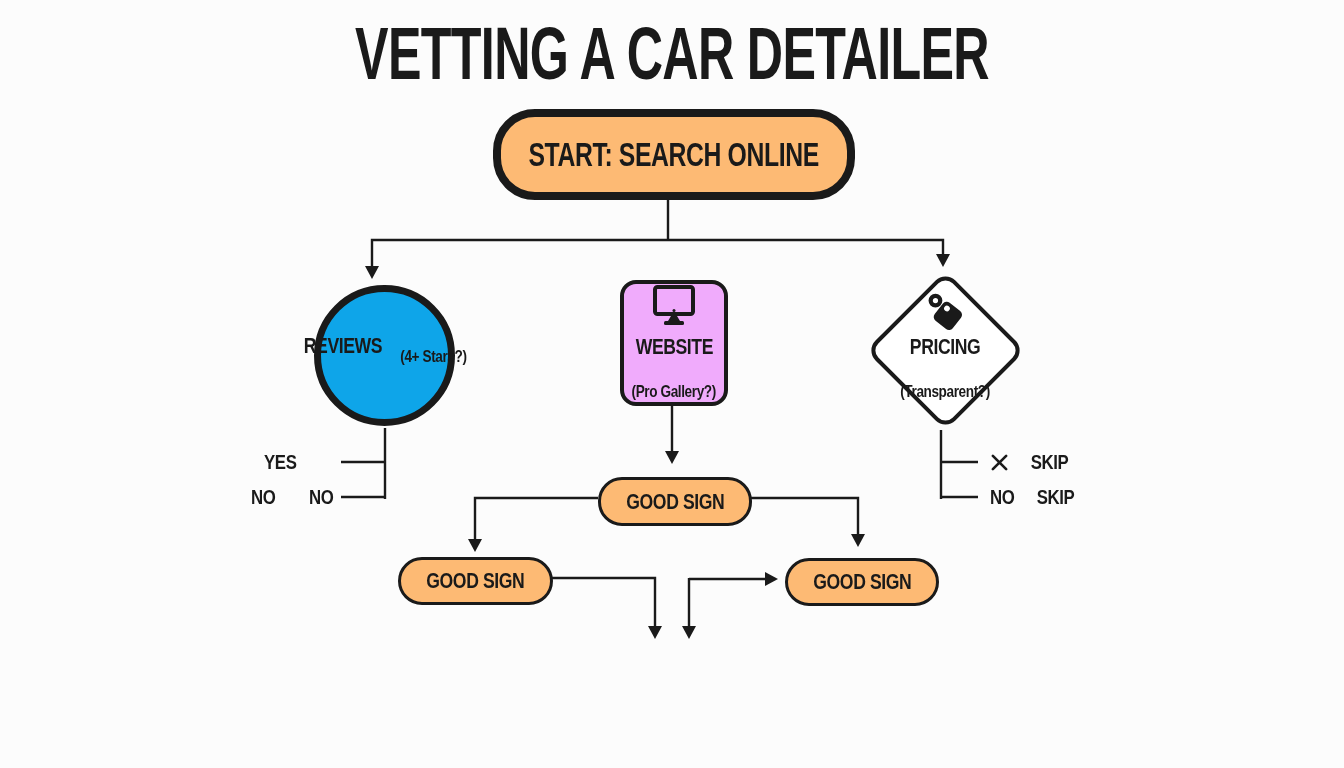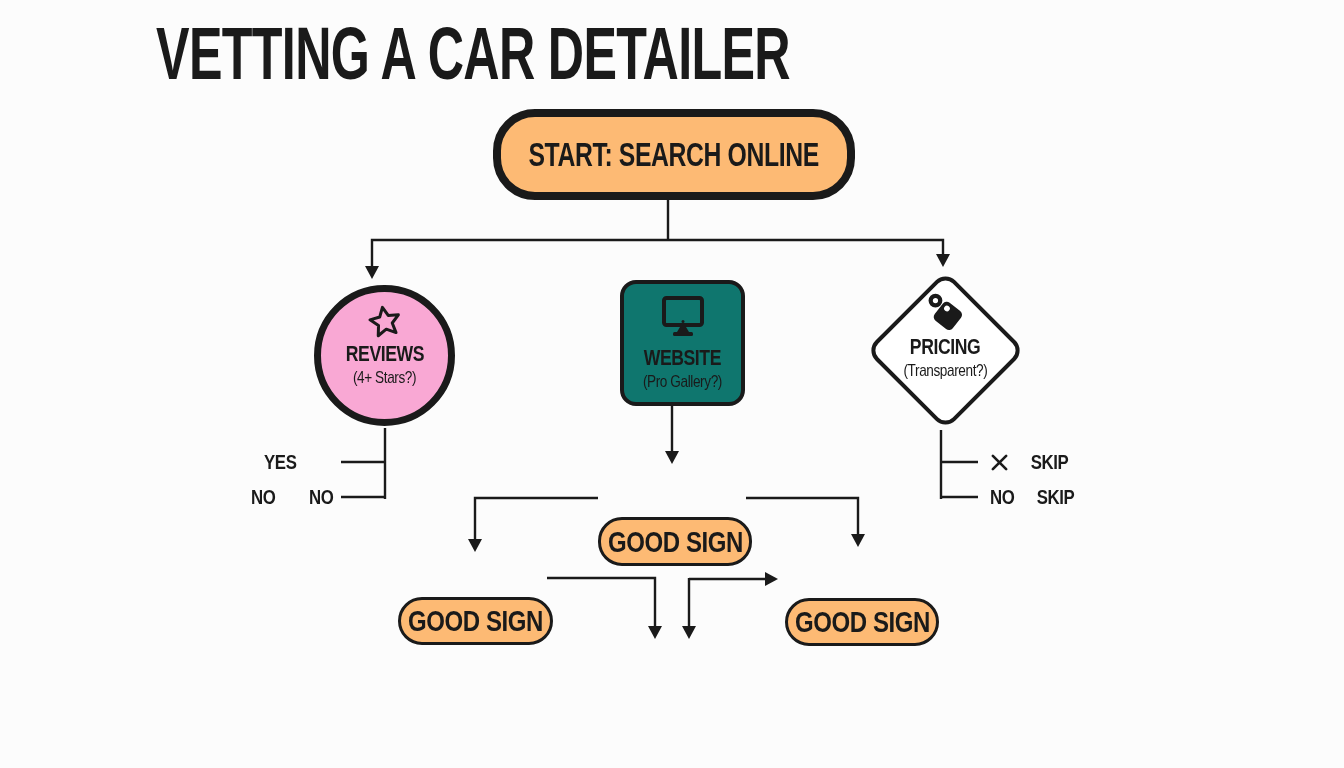--- a/index.html
+++ b/index.html
@@ -6,58 +6,58 @@
   .stage{
     position:relative;width:1344px;height:768px;margin:0 auto;
     background:#fcfcfc;overflow:hidden;
     font-family:"Liberation Sans","DejaVu Sans",sans-serif;
     color:#1a1a1a;
   }
   .abs{position:absolute;}
   .cond{display:inline-block;transform:scaleX(.75);transform-origin:center;white-space:nowrap;}
   .cond8{display:inline-block;transform:scaleX(.8);transform-origin:center;white-space:nowrap;}
   .title{
-    left:0;top:20px;width:1344px;text-align:left;
+    left:0;top:20px;width:1344px;text-align:center;
     font-size:75px;font-weight:bold;line-height:66px;letter-spacing:-1px;
   }
   .title .t-inner{display:inline-block;transform:scaleX(.67);transform-origin:center;white-space:nowrap;}
   .pill{
     display:flex;align-items:center;justify-content:center;
     background:#fdba74;border:3px solid #1a1a1a;border-radius:42px;
     font-weight:bold;letter-spacing:-.5px;
   }
   .pill.start{left:493px;top:109px;width:346px;height:75px;border-width:8px;font-size:33px;}
   .pill.end{left:509px;top:645px;width:332px;height:84px;border-width:9px;font-size:34px;}
-  .pill.gs{font-size:30px;border-width:3px;border-radius:24px;margin-top:40px;}
+  .pill.gs{font-size:22px;border-width:3px;border-radius:24px;}
   .gs-center{left:598px;top:477px;width:148px;height:43px;}
   .gs-left{left:398px;top:557px;width:149px;height:42px;}
   .gs-right{left:785px;top:558px;width:148px;height:42px;}
   .node-circle{
     left:314px;top:285px;width:141px;height:141px;border-radius:50%;
-    border:7px solid #1a1a1a;background:#f9a8d4;
-    display:flex;flex-direction:column;align-items:center;justify-content:center;
+    border:7px solid #1a1a1a;background:#0ea5e9;
+    display:flex;flex-direction:row;align-items:center;justify-content:center;
     padding-bottom:20px;box-sizing:border-box;text-align:center;
   }
   .node-square{
-    left:620px;top:280px;width:125px;height:126px;border-radius:16px;
-    border:4px solid #1a1a1a;background:#0f766e;
+    left:620px;top:280px;width:108px;height:126px;border-radius:16px;
+    border:4px solid #1a1a1a;background:#f0abfc;
     display:flex;flex-direction:column;align-items:center;justify-content:center;
     box-sizing:border-box;text-align:center;
   }
   .diamond-shape{
     left:889px;top:294px;width:113px;height:113px;
     border:4px solid #1a1a1a;border-radius:14px;background:#fff;
     transform:rotate(45deg);box-sizing:border-box;
   }
   .diamond-content{
     left:865px;top:292px;width:160px;
     display:flex;flex-direction:column;align-items:center;text-align:center;
   }
   .node-label{font-size:22px;font-weight:bold;line-height:26px;letter-spacing:-.5px;}
-  .node-sub{font-size:17px;font-weight:normal;line-height:21px;letter-spacing:-.5px;}
+  .node-sub{font-size:17px;font-weight:bold;line-height:21px;letter-spacing:-.5px;margin-top:21px;}
   .side-label{font-size:21px;font-weight:bold;letter-spacing:-.5px;line-height:24px;}
   .icon-svg{display:block;}
   svg.connectors{left:0;top:0;pointer-events:none;}
 </style>
 </head>
 <body>
 
 <div class="stage">
 
   <svg class="abs connectors" width="1344" height="768" viewBox="0 0 1344 768">

